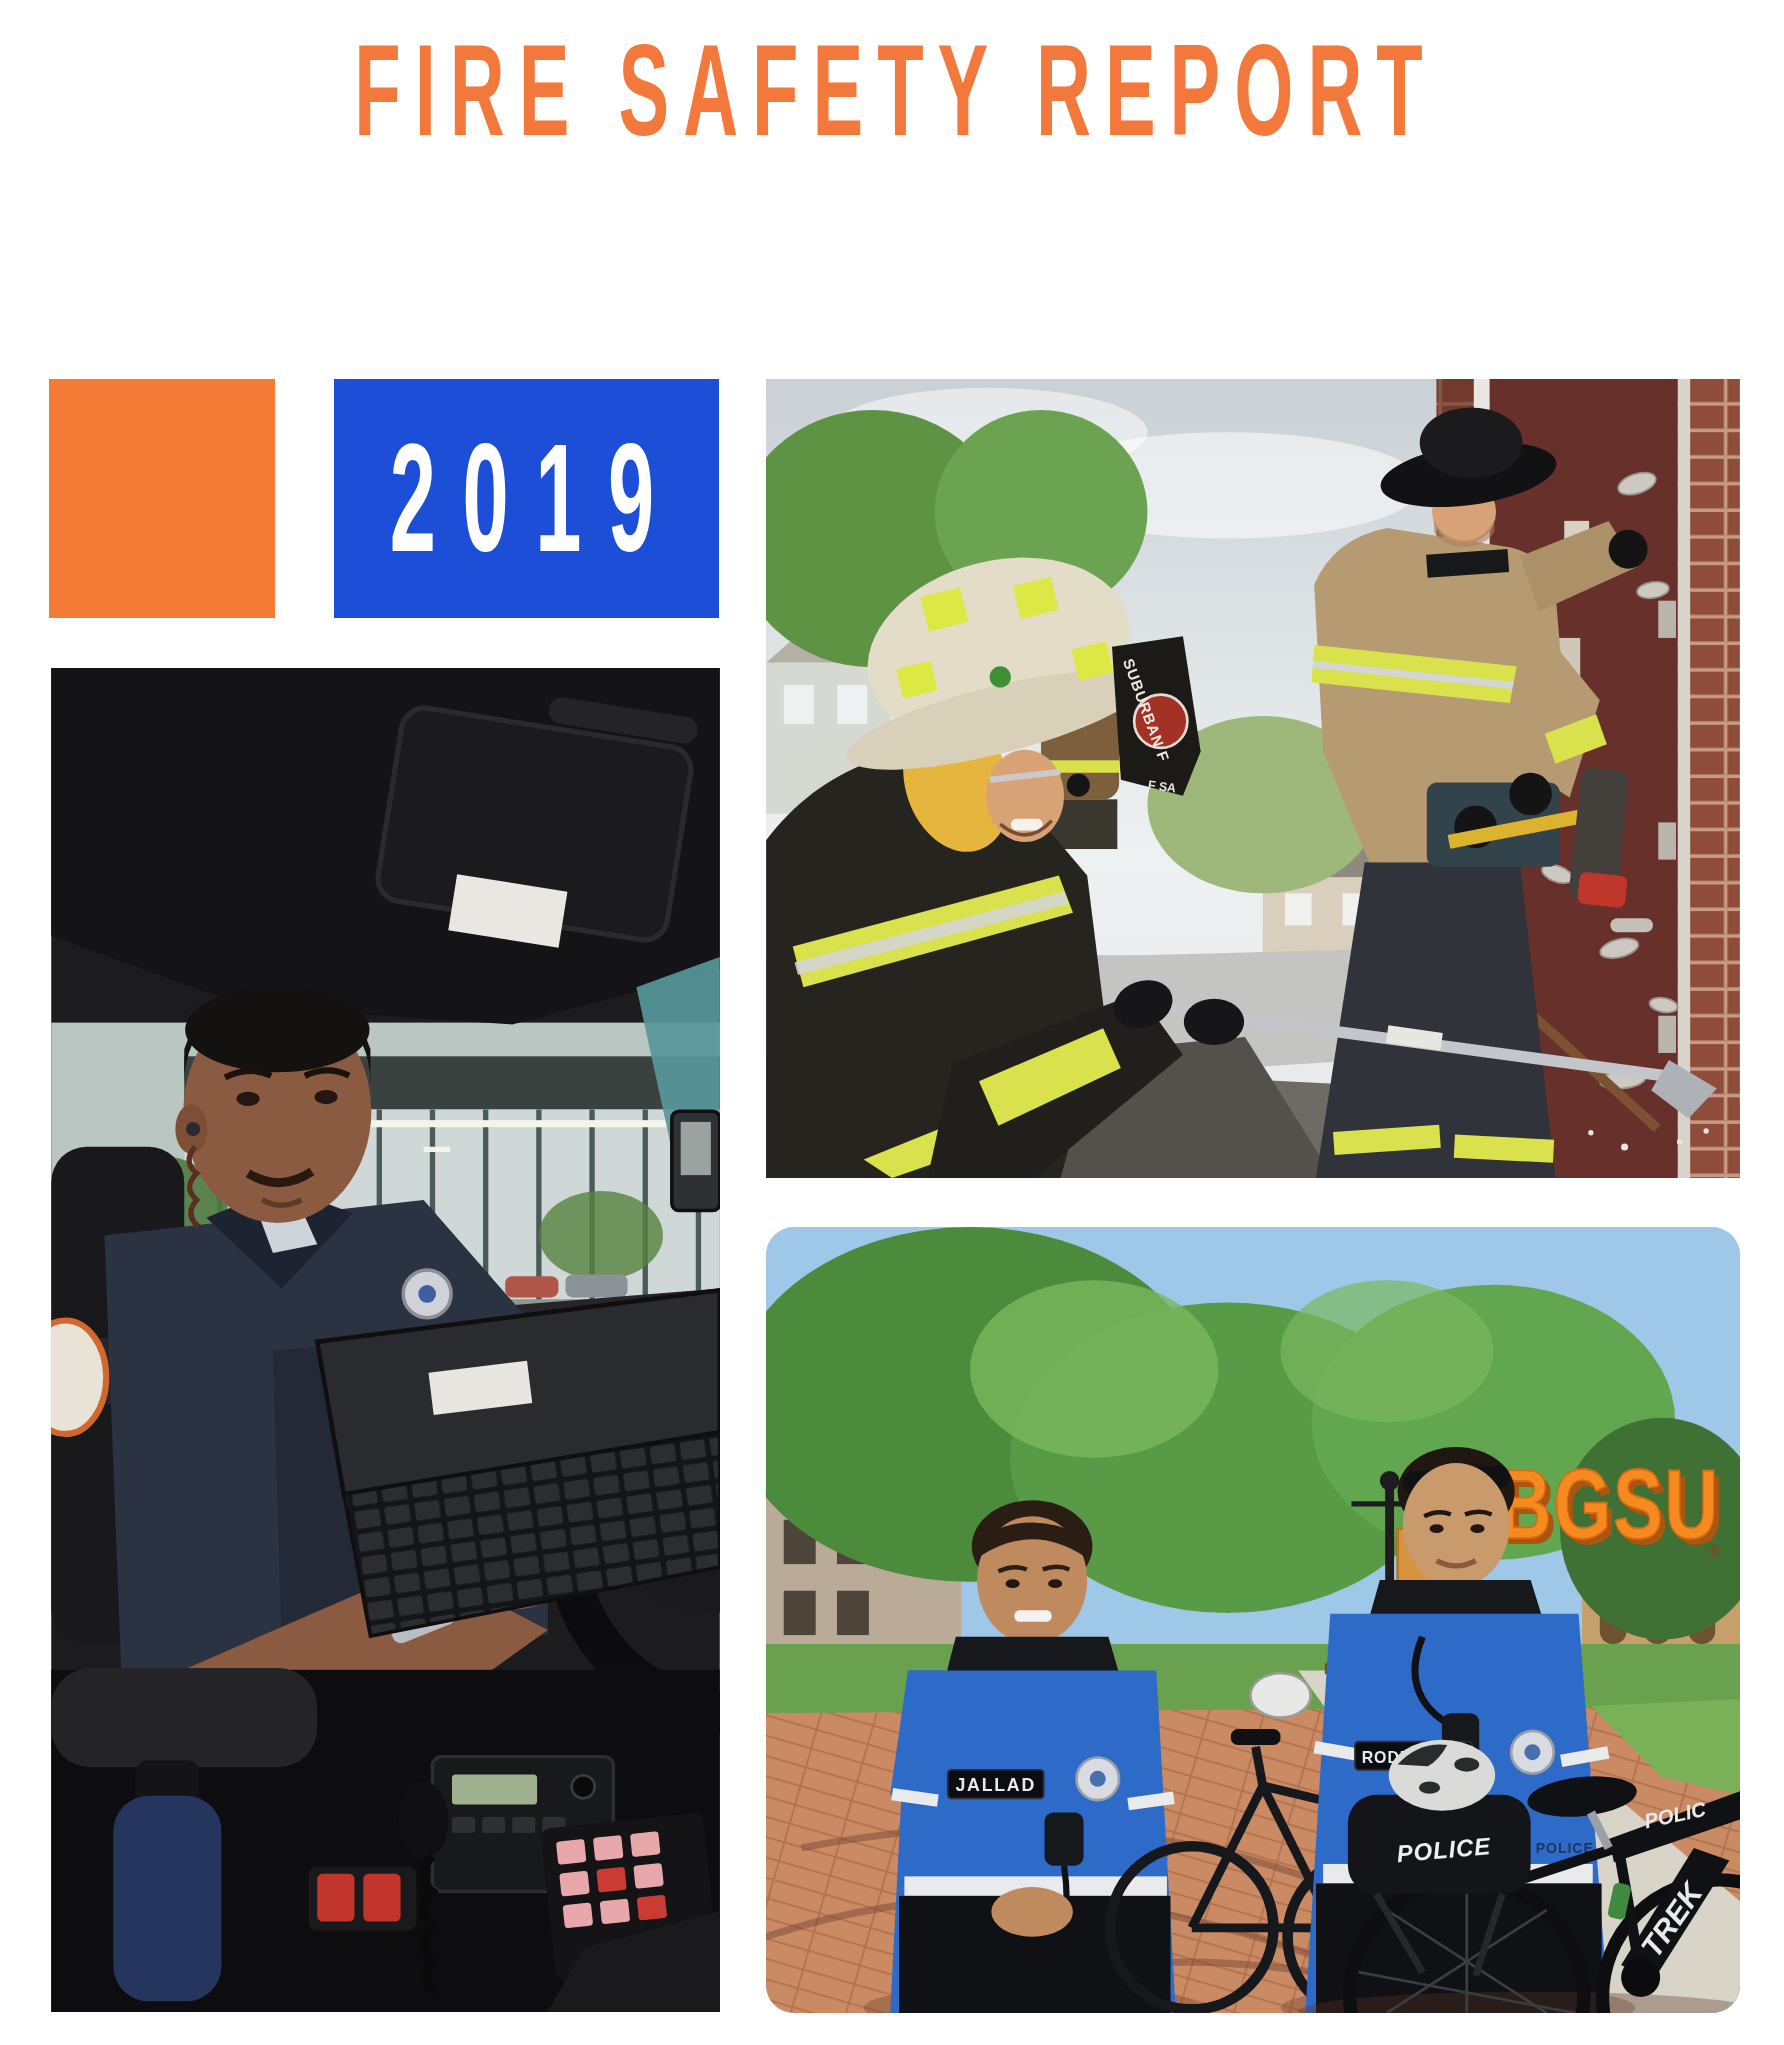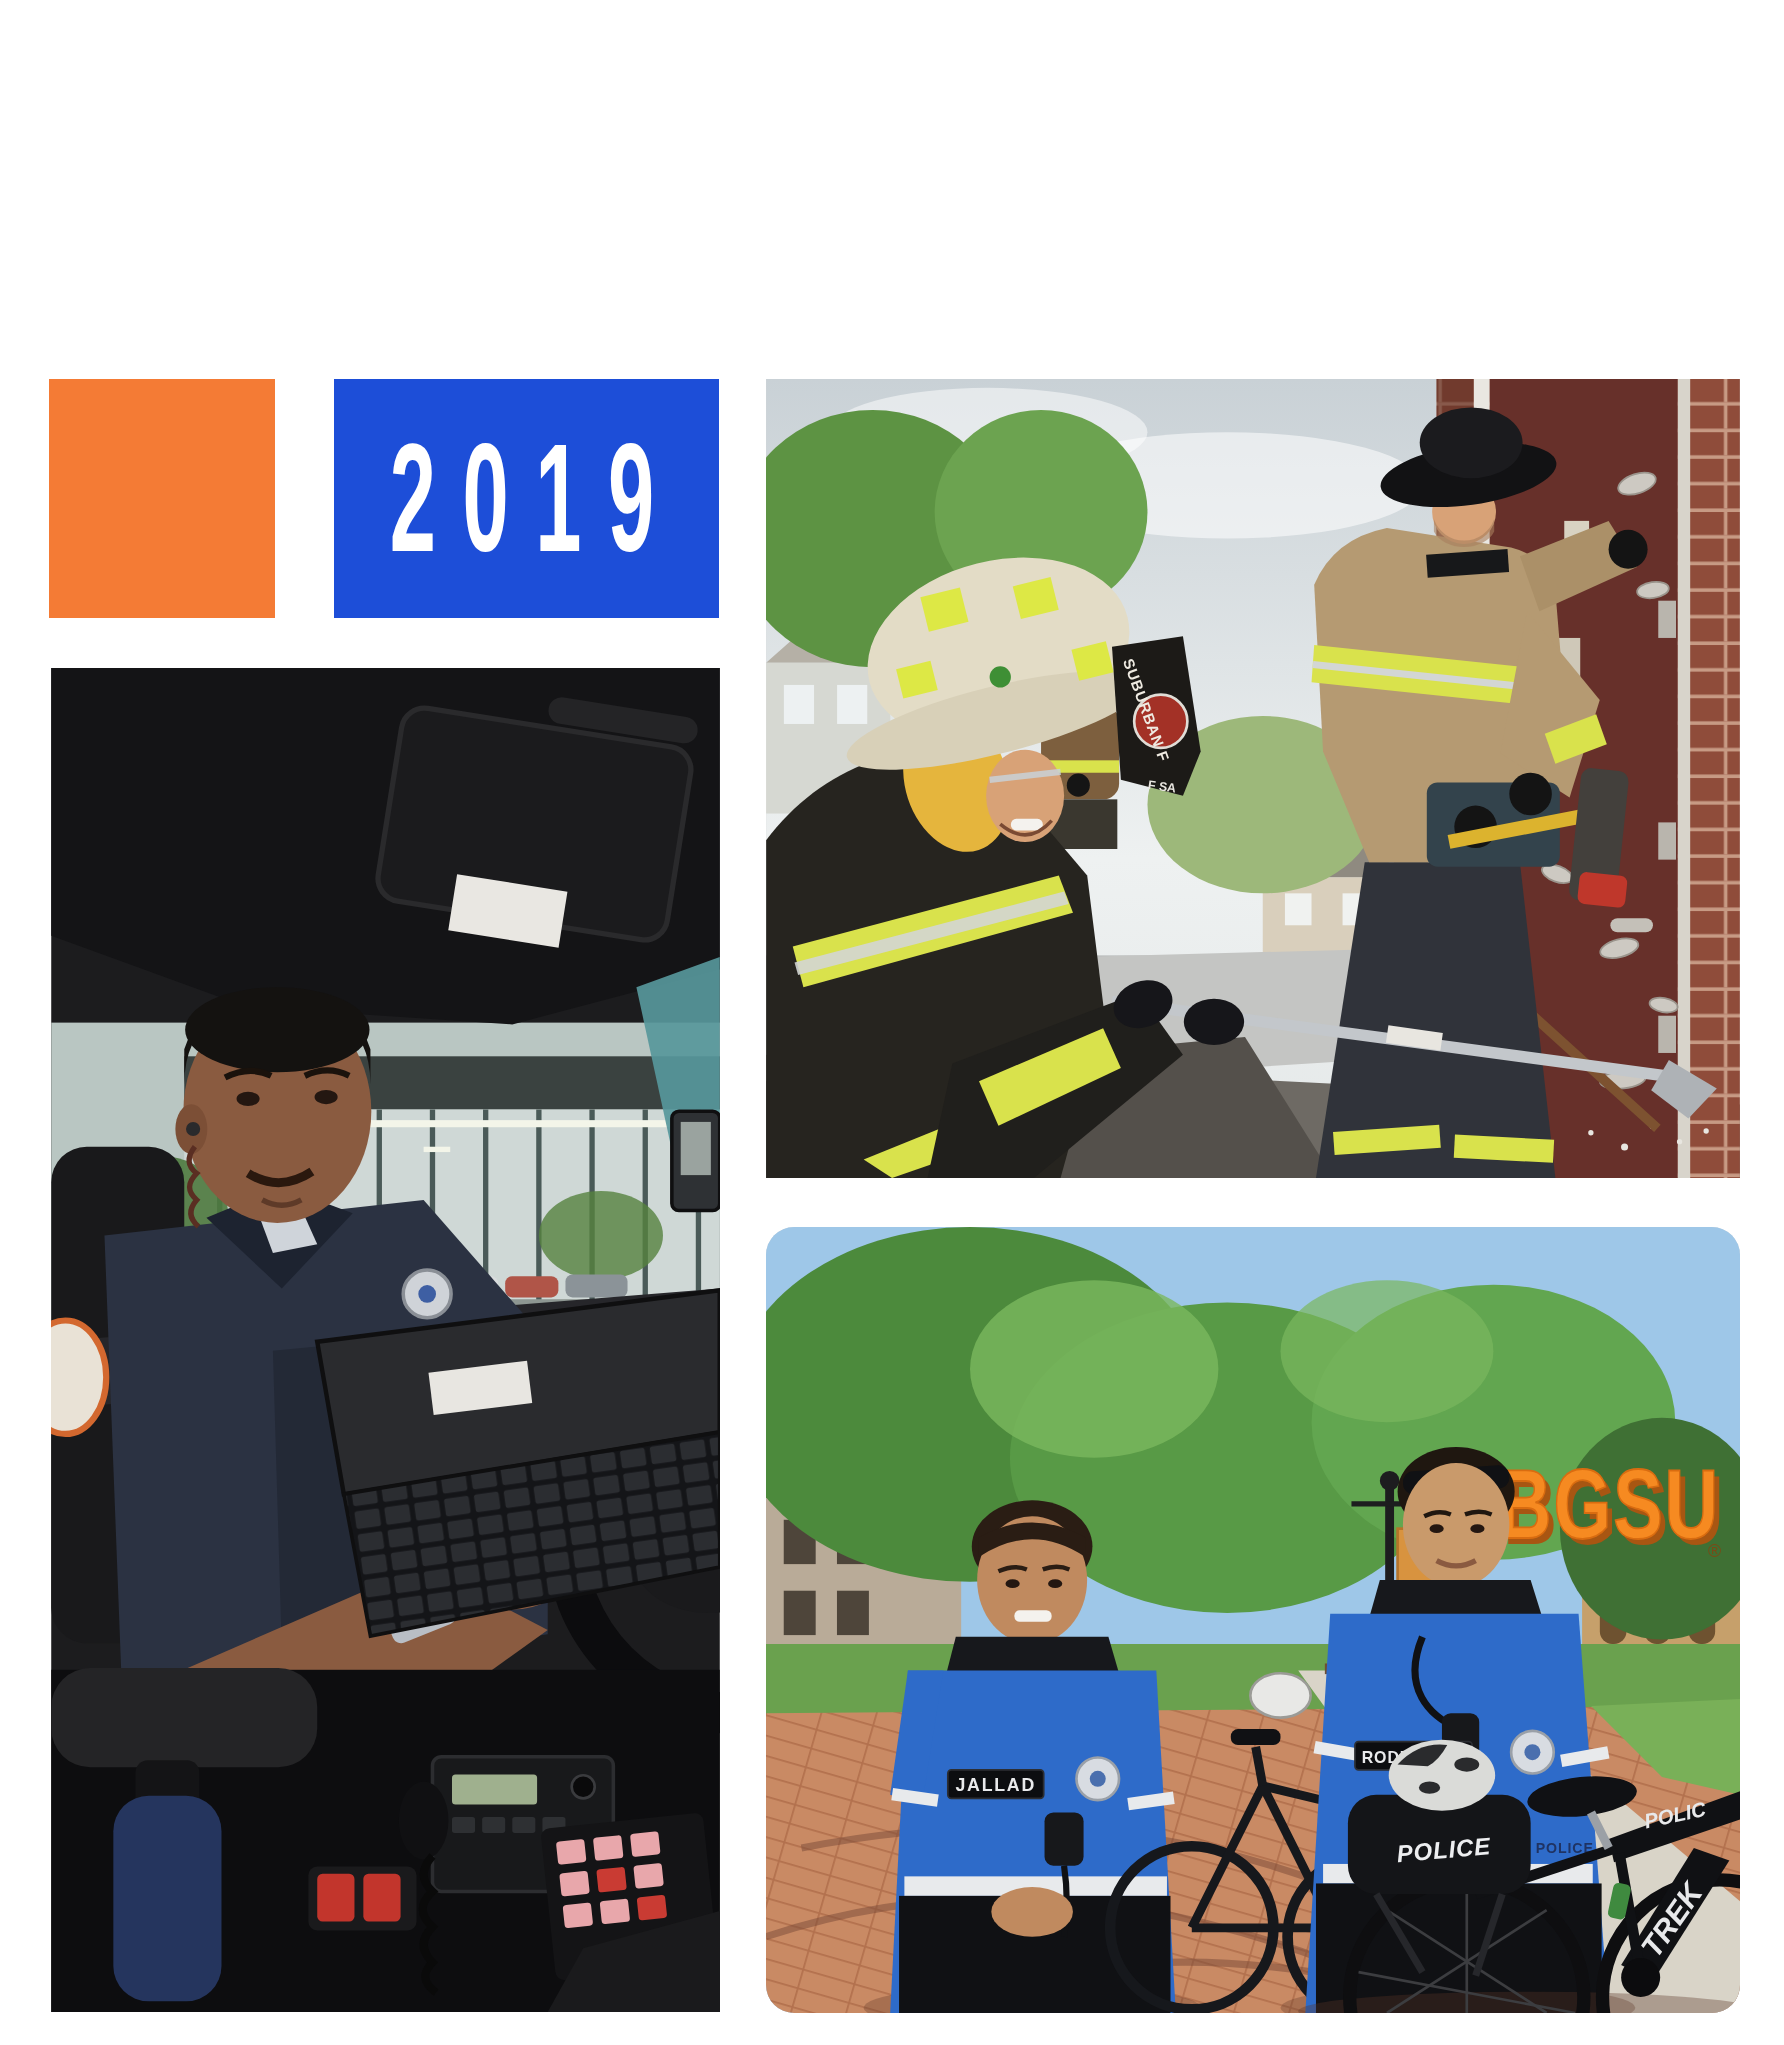--- a/index.html
+++ b/index.html
@@ -25,20 +25,23 @@
   #photo-fire{left:766px;top:379px;width:974px;height:799px;}
   #photo-police{left:51px;top:668px;width:669px;height:1344px;}
   #photo-bike{left:766px;top:1227px;width:974px;height:786px;border-radius:28px;}
   svg{display:block;}
   text{font-family:"Liberation Sans",sans-serif;}
 </style>
 </head>
 <body>
 
 <div class="abs" id="title-block">
+  <div class="title-line">
+    <span>FIRE SAFETY REPORT</span>
+  </div>
 </div>
 
 <div class="abs" id="orange-square"></div>
 <div class="abs" id="brown-square">
   <span>2019</span>
 </div>
 
 <div class="abs photo" id="photo-fire">
 <svg width="974" height="799" viewBox="0 0 1098 901">
  <defs>

